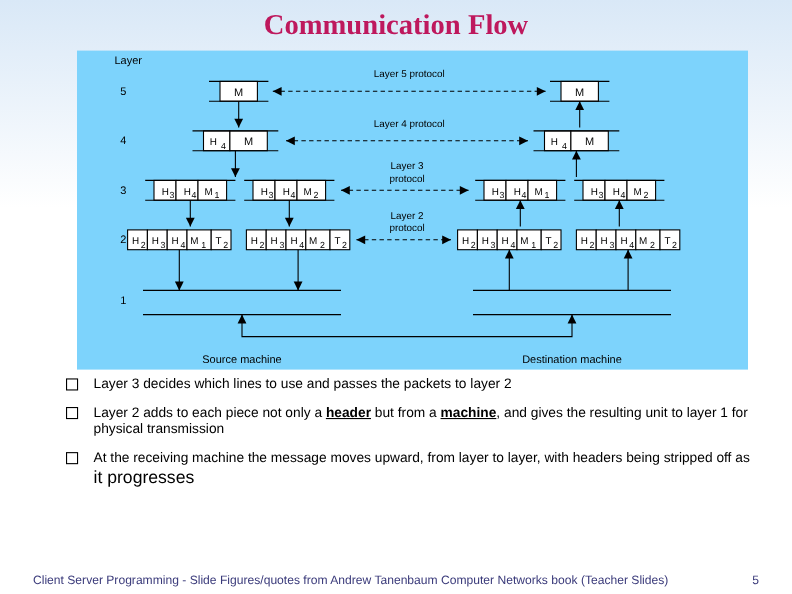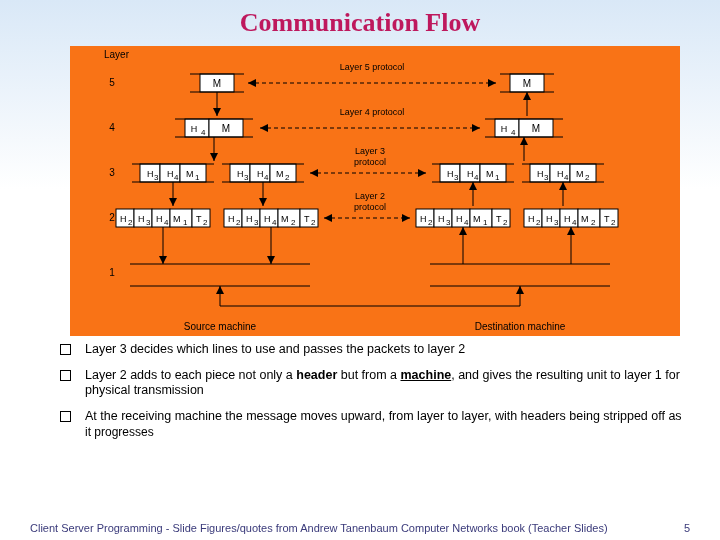--- a/index.html
+++ b/index.html
@@ -15,21 +15,21 @@
     text-align: center;
     color: #be185d;
     font-family: "Comic Sans MS", "Comic Sans", cursive;
     font-size: 26px;
     font-weight: bold;
     padding-top: 8px;
     padding-bottom: 4px;
   }
   .diagram-wrap {
     margin: 4px 40px 0 70px;
-    background: #f97316;
+    background: #7dd3fc;
     position: relative;
   }
   svg { display: block; }
   .bullets {
     margin: 6px 30px 0 60px;
     font-size: 12.5px;
     color: #000000;
   }
   .bullet-row {
     display: flex;
@@ -39,21 +39,21 @@
   }
   .sq {
     width: 9px;
     height: 9px;
     border: 1px solid #000;
     margin-top: 2px;
     margin-right: 14px;
     flex: 0 0 auto;
   }
   .bullet-text { flex: 1 1 auto; }
-  .bullet-text .hdr { font-weight: bold; }
+  .bullet-text .hdr { font-weight: bold; text-decoration: underline; }
   .bullet-text .trl { font-weight: bold; text-decoration: underline; }
   .footer {
     position: absolute;
     left: 0; right: 0; bottom: 6px;
     font-size: 11px;
     color: #3a3a7a;
     padding: 0 30px;
     display: flex;
     justify-content: space-between;
     margin-top: 29px;
@@ -298,21 +298,21 @@
   </div>
   <div class="bullet-row">
     <span class="sq"></span>
     <span class="bullet-text">
       <span>Layer 2 adds to each piece not only a </span><span class="hdr">header</span><span> but from a </span><span class="trl">machine</span><span>, and gives the resulting unit to layer 1 for physical transmission</span>
     </span>
   </div>
   <div class="bullet-row">
     <span class="sq"></span>
     <span class="bullet-text">
-      <span>At the receiving machine the message moves upward, from layer to layer, with headers being stripped off as </span><span style="font-size:12px">it progresses</span>
+      <span>At the receiving machine the message moves upward, from layer to layer, with headers being stripped off as </span><span style="font-size:16px">it progresses</span>
     </span>
   </div>
 </div>
 
 <div class="footer">
   <span>Client Server Programming    - Slide Figures/quotes from Andrew Tanenbaum Computer Networks book (Teacher Slides)</span>
   <span class="pg">5</span>
 </div>
 
 </body></html>

